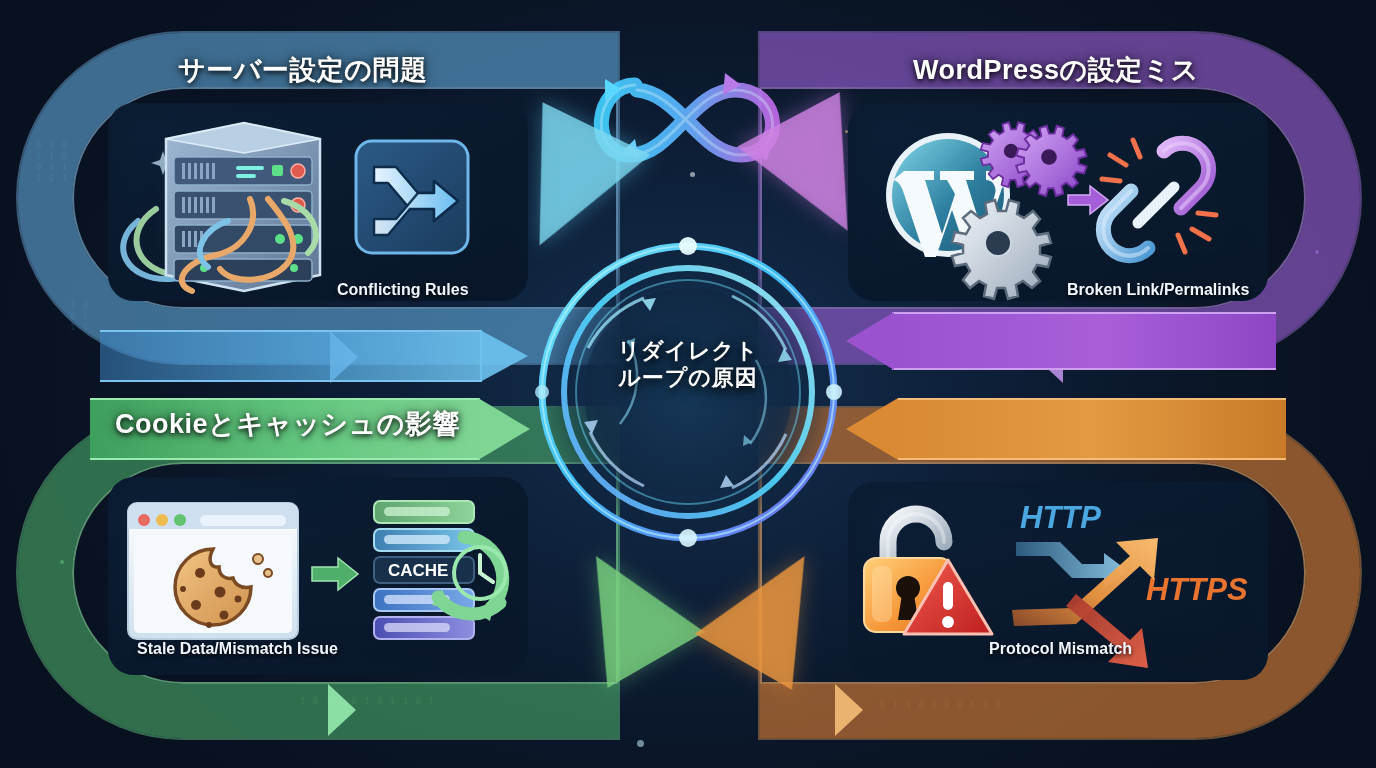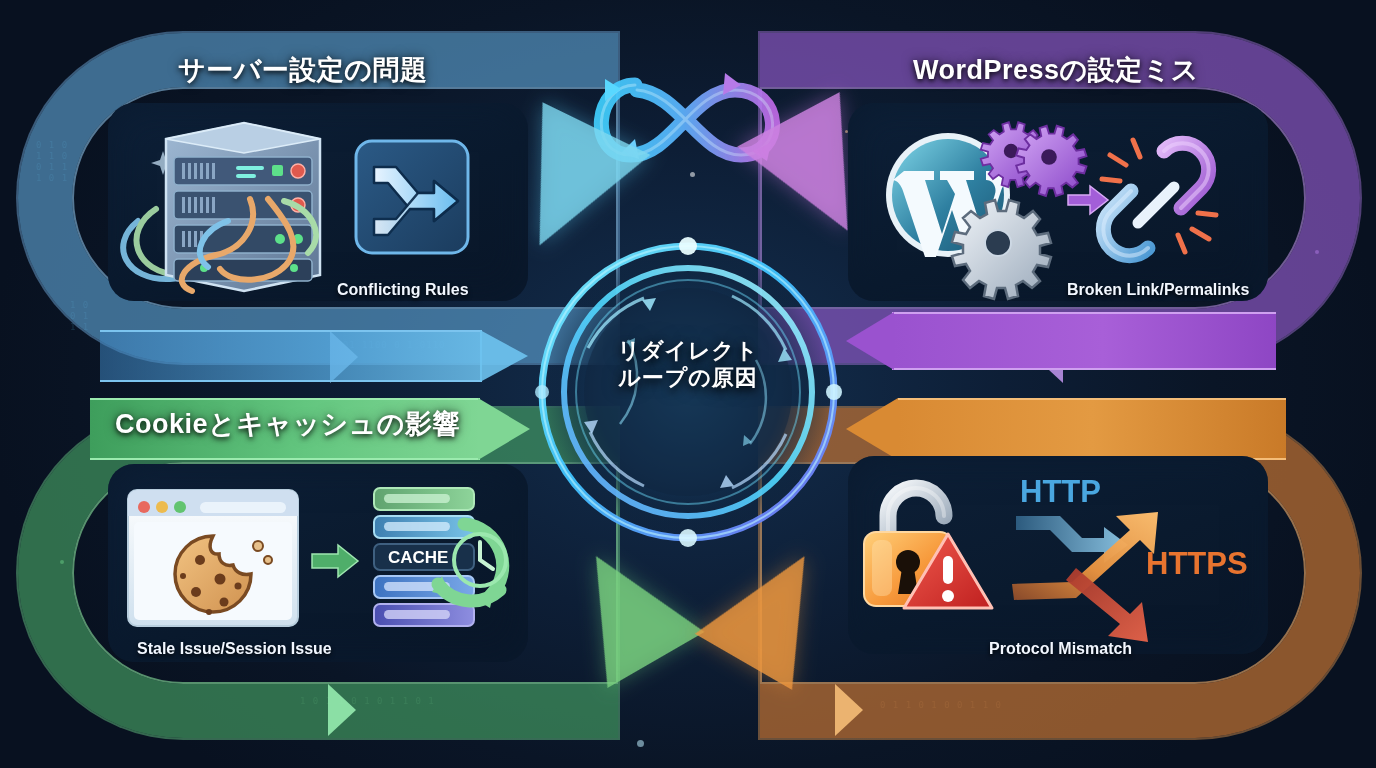--- a/index.html
+++ b/index.html
@@ -37,22 +37,22 @@
     border-radius:0 165px 165px 0; border-width:54px 54px 54px 0;
     border-color:rgba(196,116,52,.7);
     box-shadow:inset 0 0 0 2px rgba(245,175,105,.6), 0 0 0 2px rgba(225,150,80,.45);}
 
   
   .panel { position:absolute; border-radius:26px; overflow:hidden;
     background:linear-gradient(160deg,#0d2038 0%,#0a1a2e 55%,#091628 100%);
     box-shadow:inset 0 0 40px rgba(10,25,45,.9); }
   .panel-tl { left:108px; top:103px; width:420px; height:198px; }
   .panel-tr { left:848px; top:103px; width:420px; height:198px; }
-  .panel-bl { left:108px; top:464px; width:420px; height:198px; }
-  .panel-br { left:848px; top:456px; width:420px; height:198px; }
+  .panel-bl { left:108px; top:477px; width:420px; height:198px; }
+  .panel-br { left:848px; top:482px; width:420px; height:198px;font-style:italic; }
 
   
   .qtitle { position:absolute; color:#fff; font-size:27px; font-weight:bold;
     letter-spacing:.5px; white-space:nowrap;
     text-shadow:0 2px 5px rgba(0,0,0,.85), 0 0 12px rgba(0,0,0,.6); }
   .t-tl { left:178px; top:52px; }
   .t-tr { left:913px; top:52px; }
   .t-bl { left:115px; top:406px; }
   .t-br { left:932px; top:406px; }
 
@@ -535,16 +535,16 @@
       <path d="M228 112 l54 46 12 -12 6 40 -40 -6 12 -12 -54 -44 z" fill="url(#redArrG)" opacity=".95"></path>
     </svg>
   </div>
 
   <div class="qtitle t-tl nosel">サーバー設定の問題</div>
   <div class="qtitle t-bl nosel">Cookieとキャッシュの影響</div>
   <div class="qtitle t-tr nosel">WordPressの設定ミス</div>
 
   <div class="cap c-tl nosel">Conflicting Rules</div>
   <div class="cap c-tr nosel">Broken Link/Permalinks</div>
-  <div class="cap c-bl nosel">Stale Issue/Session Issue</div>
+  <div class="cap c-bl nosel">Stale Data/Mismatch Issue</div>
   <div class="cap c-br nosel">Protocol Mismatch</div>
 
 </div>
 
 </body></html>

